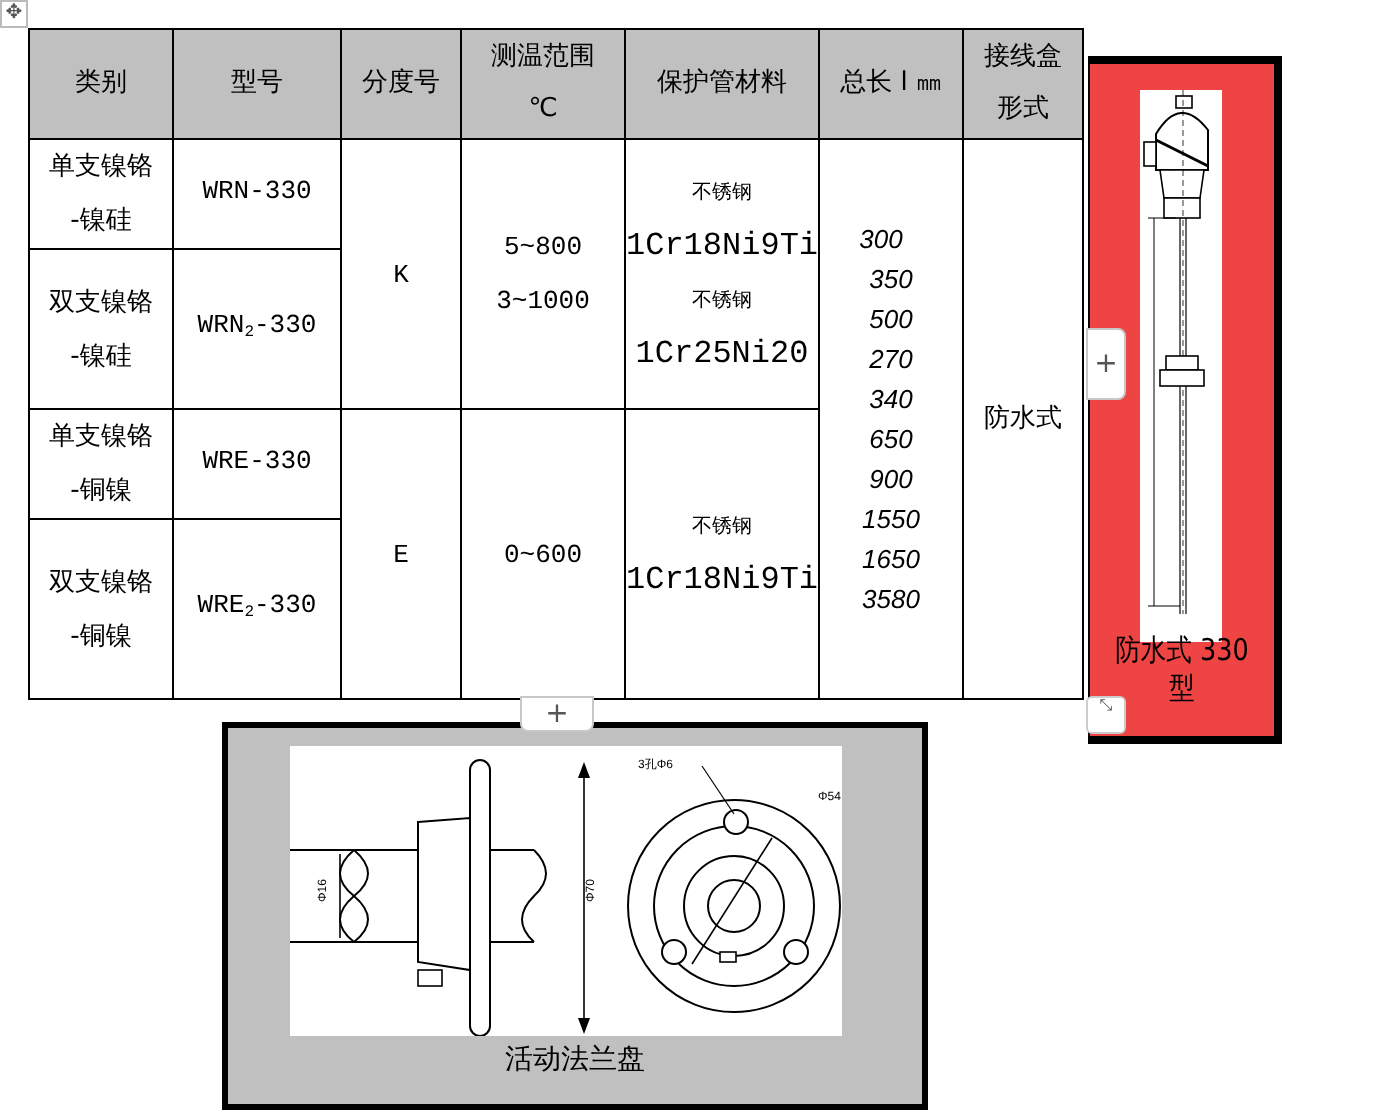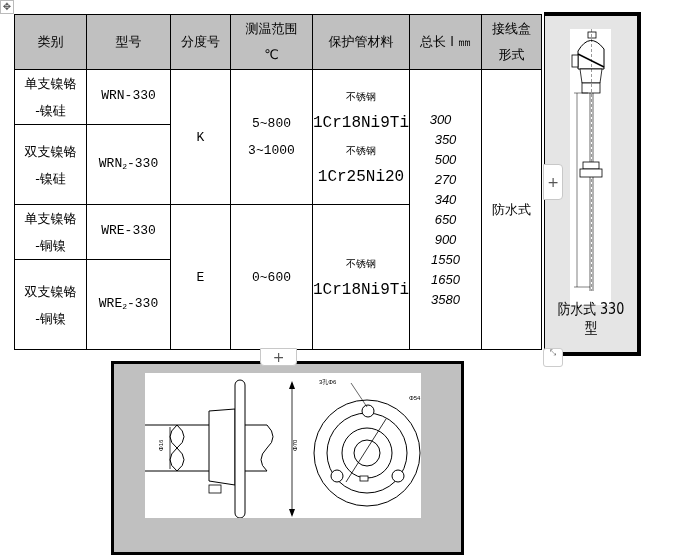--- a/index.html
+++ b/index.html
@@ -10,22 +10,22 @@
          text-align:center; color:#555; }
   table.spec { position:absolute; left:14px; top:14px; border-collapse:collapse;
          table-layout:fixed; }
   table.spec td { border:1px solid #000; text-align:center; vertical-align:middle;
          padding:0; font-size:13px; }
   table.spec tr.head td { background:#c0c0c0; height:54px; line-height:26px; }
   .cn { font-family:"DejaVu Sans", sans-serif; font-size:10px; line-height:27px; }
   .mono { font-family:"Liberation Mono", monospace; font-size:16px; line-height:27px;text-align:center; }
   .len { font-family:"Liberation Sans", sans-serif; font-size:12px; line-height:20px;font-style:italic; }
   sub { font-size:8px; vertical-align:-2px; }
-  .frame-right { position:absolute; left:544px; top:12px; width:92px; height:336px;
-         background:#e5e5e5; border:1px solid #000; border-top-width:4px;
+  .frame-right { position:absolute; left:544px; top:28px; width:92px; height:336px;
+         background:#ef4444; border:1px solid #000; border-top-width:4px;
          border-right-width:4px; border-bottom-width:4px; }
   .frame-right .pic { position:absolute; left:25px; top:13px; width:41px; height:276px; background:#fff; }
   .frame-right .cap { position:absolute; left:0; right:0; top:284px; text-align:center;
          font-size:15px; font-family:"DejaVu Sans", sans-serif; transform:scaleX(0.85); }
   .frame-bottom { position:absolute; left:111px; top:361px; width:347px; height:188px;
          background:#c0c0c0; border:3px solid #000; }
   .frame-bottom .pic { position:absolute; left:31px; top:9px; width:276px; height:145px; background:#fff; }
   .frame-bottom .cap { position:absolute; left:0; right:0; top:157px; text-align:center; font-size:14px; }
   .plus-tab { position:absolute; background:#fff; border:1px solid #c8c8c8; color:#555;
          font-size:14px; text-align:center; border-radius:0 0 4px 4px; }
@@ -175,13 +175,14 @@
       <circle cx="223" cy="38" r="6" fill="#fff" stroke="#000"></circle>
       <circle cx="192" cy="103" r="6" fill="#fff" stroke="#000"></circle>
       <circle cx="253" cy="103" r="6" fill="#fff" stroke="#000"></circle>
       <rect x="215" y="103" width="8" height="5" fill="#fff" stroke="#000" stroke-width="0.8"></rect>
       <line x1="201" y1="109" x2="241" y2="46" stroke="#000" stroke-width="0.8"></line>
       <line x1="206" y1="10" x2="222" y2="34" stroke="#000" stroke-width="0.6"></line>
       <text x="174" y="11" font-size="6" font-family="Liberation Sans, sans-serif">3孔Φ6</text>
       <text x="264" y="27" font-size="6" font-family="Liberation Sans, sans-serif">Φ54</text>
     </svg>
   </div>
+  <div class="cap">活动法兰盘</div>
 </div>
 
 </body></html>

